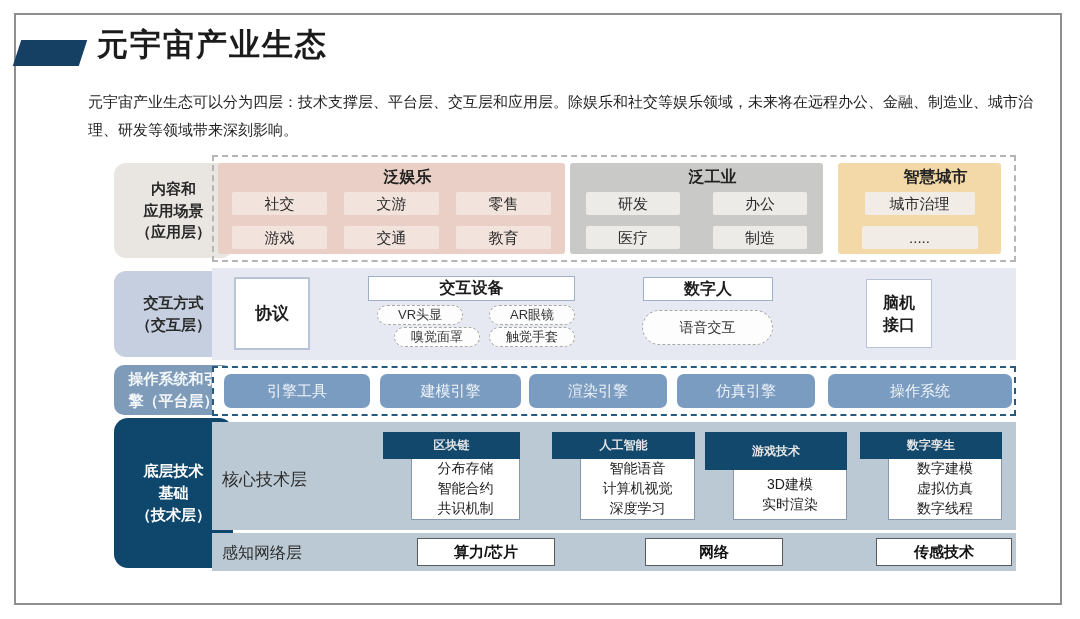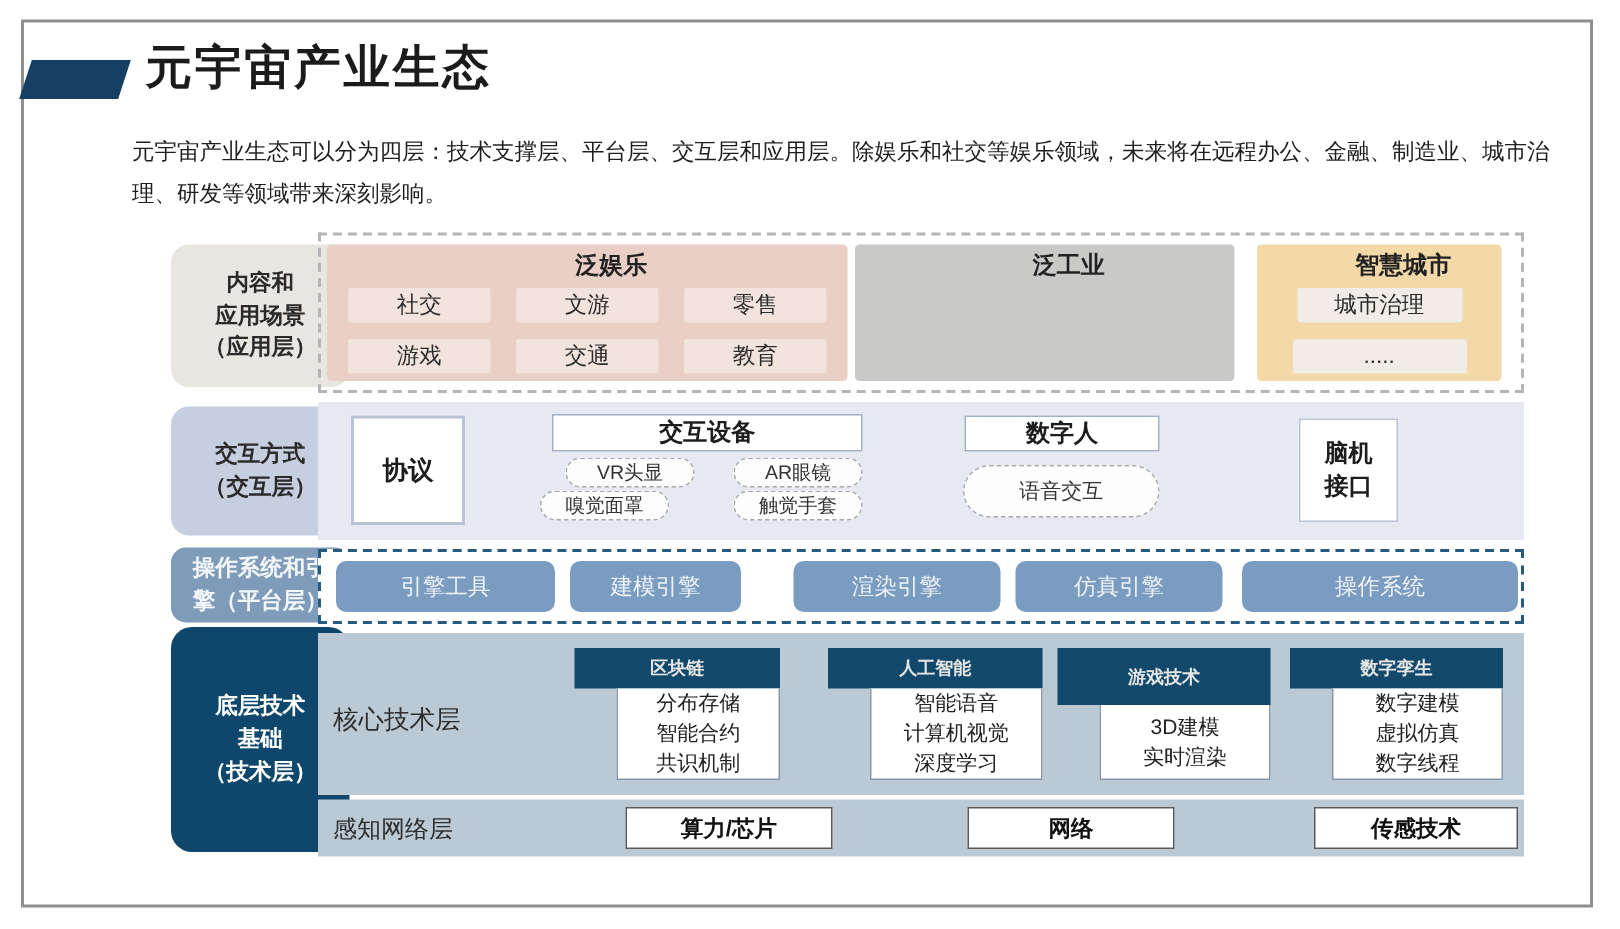--- a/index.html
+++ b/index.html
@@ -38,28 +38,28 @@
 
   .row2{left:212px;top:268px;width:804px;height:92px;background:#e6e9f1;}
   .wbox{background:#fff;border:2px solid #b8c4d6;font-weight:bold;color:#1d1d1d;}
   .protocol{left:234px;top:277px;width:76px;height:73px;font-size:17px;}
   .hdr{background:#fff;border:1.5px solid #9fb0c6;font-weight:bold;font-size:16px;color:#1d1d1d;}
   .hdr-device{left:368px;top:276px;width:207px;height:25px;}
   .hdr-human{left:643px;top:277px;width:130px;height:24px;}
   .pill{background:#fdfdfe;border:1.5px dashed #a8a8a8;border-radius:11px;font-size:13px;color:#333;height:20px;}
   .pvr{left:377px;top:305px;width:86px;}
   .par{left:489px;top:305px;width:86px;}
-  .psm{left:360px;top:327px;width:86px;}
+  .psm{left:394px;top:327px;width:86px;}
   .php{left:489px;top:327px;width:86px;}
   .pvoice{left:642px;top:310px;width:131px;height:35px;border-radius:18px;font-size:14px;}
   .bci{left:838px;top:279px;width:66px;height:69px;font-size:16px;line-height:1.35;border-width:1.5px;}
 
   .row3{left:212px;top:366px;width:804px;height:50px;border:2.5px dashed #265a7e;background:#fff;}
   .ebtn{top:374px;height:34px;border-radius:7px;background:#7b9cc1;color:#eef3f9;font-size:15px;}
-  .eb1{left:224px;width:146px;} .eb2{left:380px;width:114px;} .eb3{left:529px;width:138px;}
+  .eb1{left:224px;width:146px;} .eb2{left:380px;width:141px;} .eb3{left:529px;width:138px;}
   .eb4{left:677px;width:138px;} .eb5{left:828px;width:184px;}
 
   .row4{left:212px;top:422px;width:804px;height:108px;background:#bac9d3;}
   .corelabel{left:222px;top:468px;font-size:17px;color:#2d2d2d;}
   .card{top:432px;height:88px;display:flex;flex-direction:column;}
   .c1{left:383px;width:137px;} .c2{left:552px;width:143px;}
   .c3{left:705px;width:142px;} .c4{left:860px;width:142px;}
   .chead{height:38px;background:#11486b;color:#e5e5e5;font-weight:bold;font-size:12px;
          display:flex;align-items:center;justify-content:center;}
   .cbody{flex:1;background:#fff;border:1.5px solid #8898ac;border-top:none;font-size:14px;
@@ -96,20 +96,26 @@
     <span class="gitem">社交</span>
     <span class="gitem">文游</span>
     <span class="gitem">零售</span>
     <span class="gitem">游戏</span>
     <span class="gitem">交通</span>
     <span class="gitem">教育</span>
   </div>
 </div>
 <div class="abs group g2">
   <span class="gtitle">泛工业</span>
+  <div class="gitems two">
+    <span class="gitem">研发</span>
+    <span class="gitem">办公</span>
+    <span class="gitem">医疗</span>
+    <span class="gitem">制造</span>
+  </div>
 </div>
 <div class="abs group g3">
   <span class="gtitle">智慧城市</span>
   <div class="gitems col">
     <span class="gitem a">城市治理</span>
     <span class="gitem b">.....</span>
   </div>
 </div>
 
 <div class="abs row2"></div>

